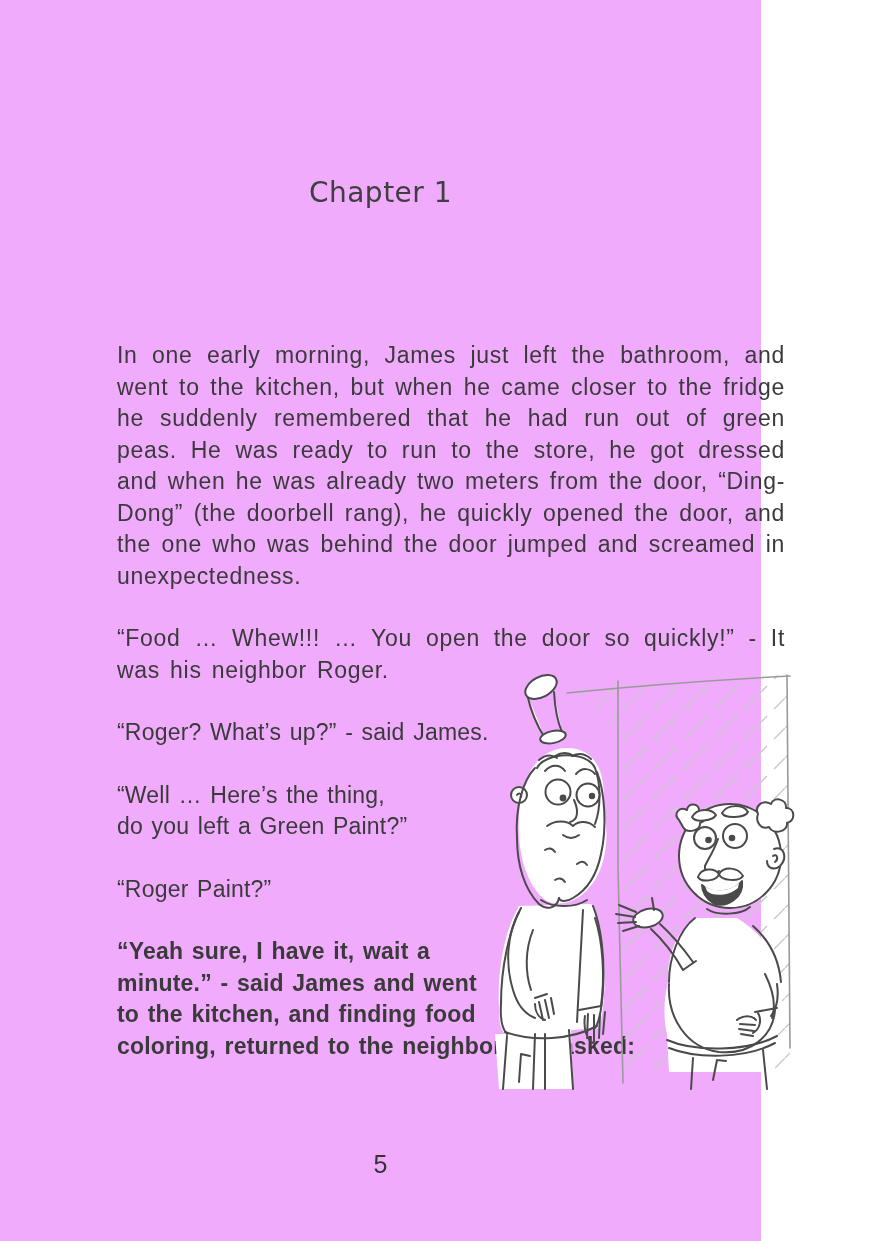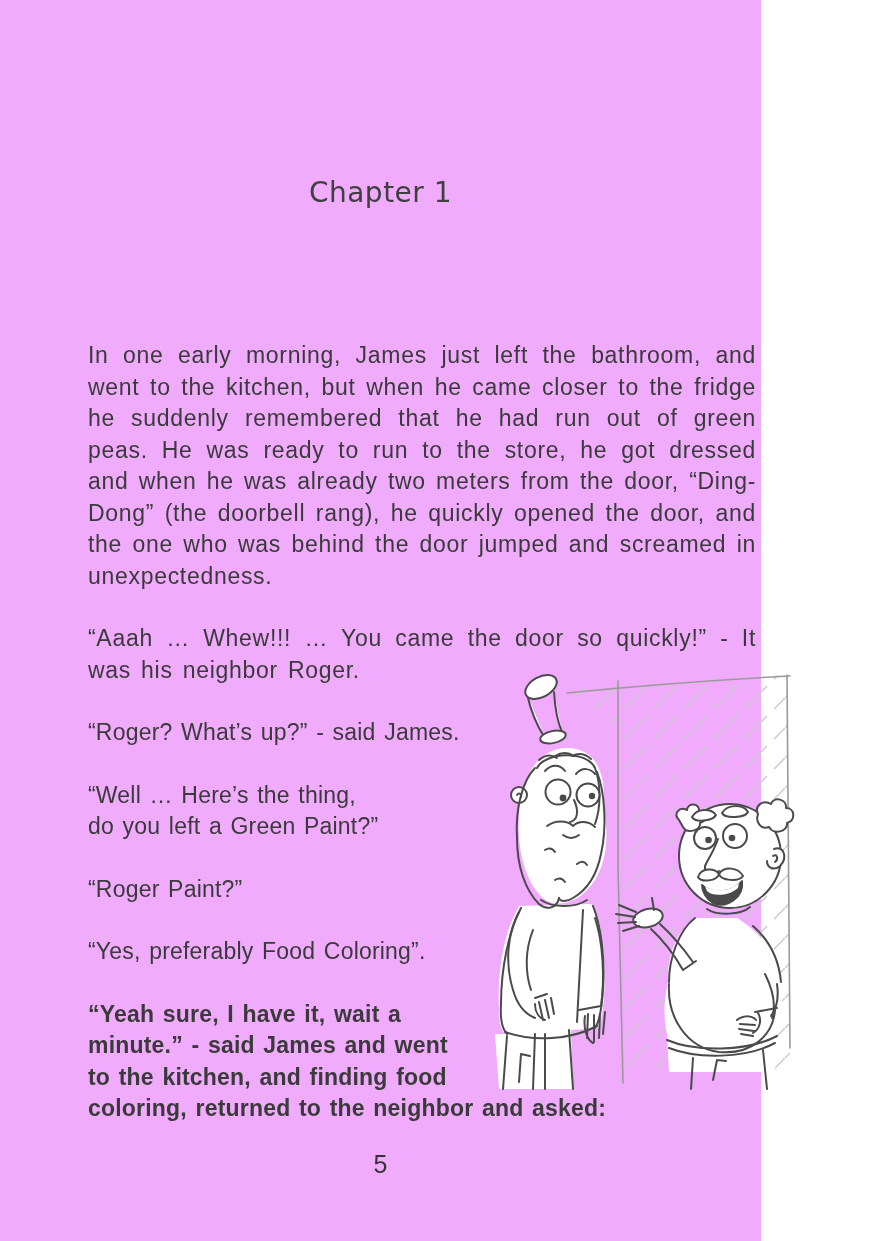--- a/index.html
+++ b/index.html
@@ -31,21 +31,21 @@
     font-variant: small-caps;
     font-weight: 400;
     color: #2d2d2d;
     letter-spacing: 3px;
     white-space: nowrap;
     transform: scale(0.60, 1.05);
     transform-origin: center top;
   }
 
   .story {
-    position: absolute; top: 340px; left: 88px; width: 668px;
+    position: absolute; top: 340px; left: 117px; width: 668px;
   }
   .para {
     font-size: 23px; line-height: 31.5px;
     letter-spacing: 0.2px; word-spacing: 2px;
     margin-top: 31px;
     overflow: visible;
   }
   .para.justify { text-align: justify; letter-spacing: 0.7px; word-spacing: 3px; }
   .para.prelines { white-space: pre-line; }
   .p0 { margin-top: 0; height: 252px; }
@@ -71,26 +71,25 @@
 <body>
 
 <div class="page">
 
   <div class="chapter-head">
     <div class="chapter-label">Chapter 1</div>
   </div>
 
   <div class="story">
     <p class="para p0 justify">In one early morning, James just left the bathroom, and went to the kitchen, but when he came closer to the fridge he suddenly remembered that he had run out of green peas. He was ready to run to the store, he got dressed and when he was already two meters from the door, “Ding-Dong” (the doorbell rang), he quickly opened the door, and the one who was behind the door jumped and screamed in unexpectedness.</p>
-    <p class="para p1 justify">“Aaah … Whew!!! … You came the door so quickly!” - It was his neighbor Roger.</p>
+    <p class="para p1 justify">“Food … Whew!!! … You open the door so quickly!” - It was his neighbor Roger.</p>
     <p class="para p2">“Roger? What’s up?” - said James.</p>
     <p class="para p3 prelines">“Well … Here’s the thing,
 do you left a Green Paint?”</p>
     <p class="para p4">“Roger Paint?”</p>
-    <p class="para p5">“Yes, preferably Food Coloring”.</p>
     <p class="para p6 prelines">“Yeah sure, I have it, wait a
 minute.” - said James and went
 to the kitchen, and finding food
 coloring, returned to the neighbor and asked:</p>
   </div>
 
   <svg class="illustration" viewBox="0 0 345 422" xmlns="http://www.w3.org/2000/svg">
     <defs>
       <pattern id="hatch" patternUnits="userSpaceOnUse" width="30" height="30">
         <line x1="0" y1="30" x2="30" y2="0" stroke="#c9c9c9" stroke-width="1.4" stroke-dasharray="17 10"></line>

